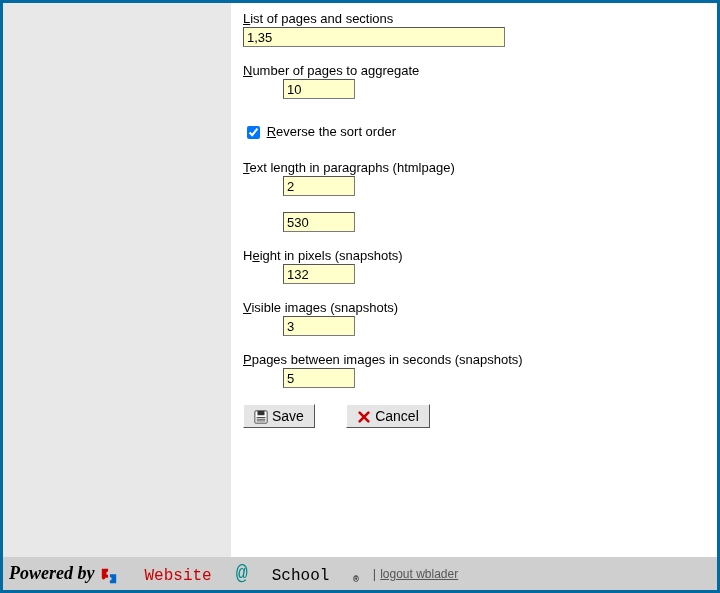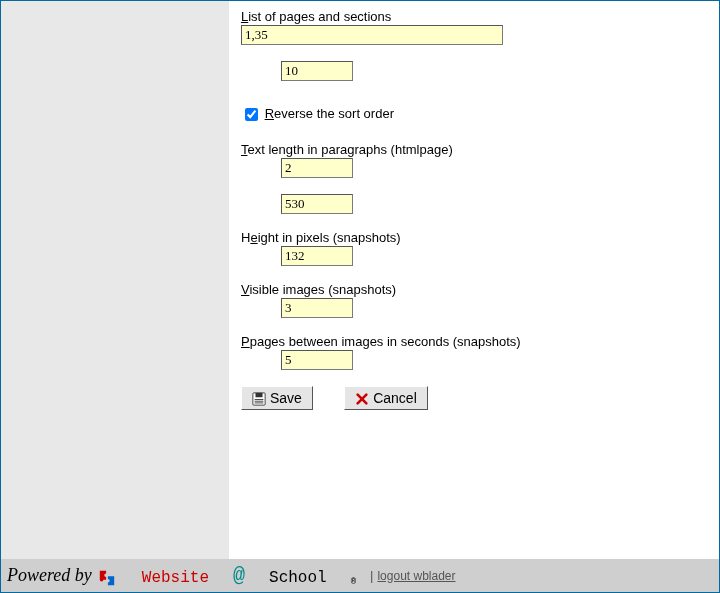--- a/index.html
+++ b/index.html
@@ -1,33 +1,33 @@
 <!DOCTYPE html>
 <html><head>
 <meta charset="utf-8">
 <style>
   html,body{margin:0;padding:0;font-family:Arial,Helvetica,sans-serif;font-size:13px;background:#fff;color:#000;}
-  .wrap{width:720px;height:593px;position:relative;border:1px solid #0369a1;box-sizing:border-box;overflow:hidden;}
+  .wrap{width:720px;height:593px;position:relative;border:3px solid #0369a1;box-sizing:border-box;overflow:hidden;}
   .sidebar{position:absolute;left:0;top:0;width:228px;height:560px;background:#e8e8e8;}
   .content{position:absolute;left:240px;top:0;right:4px;padding-top:8px;}
   .fld{margin-bottom:16px;}
   .lbl{display:block;margin-bottom:1px;}
   .lbl .ak{text-decoration:underline;}
-  input[type=text]{background:#ffffcc;border:1px solid #7a7a7a;border-top-color:#555;border-left-color:#555;height:20px;padding:0 3px;box-sizing:border-box;font-family:Liberation Serif, serif;font-size:13px;}
+  input[type=text]{background:#ffffcc;border:1px solid #7a7a7a;border-top-color:#555;border-left-color:#555;height:20px;padding:0 3px;box-sizing:border-box;font-family:Liberation Sans, sans-serif;font-size:13px;}
   .wide{width:262px;}
   .narrow{width:72px;margin-left:40px;}
   .chkrow{margin:24px 0 18px 0;}
   .chkrow input{vertical-align:middle;}
   .chkrow .ak{text-decoration:underline;}
   .btns{margin-top:4px;}
   button{background:#e5e5e5;border:1px solid #888;border-top-color:#fff;border-left-color:#fff;border-right-color:#555;border-bottom-color:#555;padding:3px 10px;font-family:inherit;font-size:14px;font-weight:normal;cursor:pointer;}
   button .ico{display:inline-block;width:14px;height:14px;vertical-align:middle;margin-right:4px;}
   .btns .gap{display:inline-block;width:24px;}
   .footer{position:absolute;left:0;right:0;bottom:0;height:33px;background:#cfcfcf;display:flex;align-items:center;padding:0 6px;box-sizing:border-box;}
-  .footer .pow{font-size:18px;font-weight:400;font-style:italic;font-family:Georgia,serif;margin-right:6px;}
+  .footer .pow{font-size:18px;font-weight:700;font-style:italic;font-family:Georgia,serif;margin-right:6px;}
   .logo{display:inline-flex;align-items:flex-end;font-family:Liberation Mono, monospace;font-size:16px;gap:24px;}
   .logo .puz{display:inline-block;width:18px;height:18px;margin-right:2px;}
   .logo .w{color:#cc0000;}
   .logo .at{color:#008b8b;font-size:20px;}
   .logo .s{color:#000;}
   .footer .sep{margin:0 4px 0 14px;color:#555;}
   .footer .logout{color:#555;font-size:12px;}
 </style>
 </head>
 <body>
@@ -36,20 +36,21 @@
   <div class="sidebar"></div>
 
   <div class="content">
 
     <div class="fld">
       <label class="lbl"><span></span><span class="ak">L</span><span>ist of pages and sections</span></label>
       <input type="text" class="wide" value="1,35" style="">
     </div>
 
     <div class="fld">
+      <label class="lbl"><span></span><span class="ak">N</span><span>umber of pages to aggregate</span></label>
       <input type="text" class="narrow" value="10" style="">
     </div>
 
     <div class="chkrow">
       <input type="checkbox" id="rev" checked="" style="">
       <label for="rev"> <span></span><span class="ak">R</span><span>everse the sort order</span></label>
     </div>
 
     <div class="fld">
       <label class="lbl"><span></span><span class="ak">T</span><span>ext length in paragraphs (htmlpage)</span></label>

